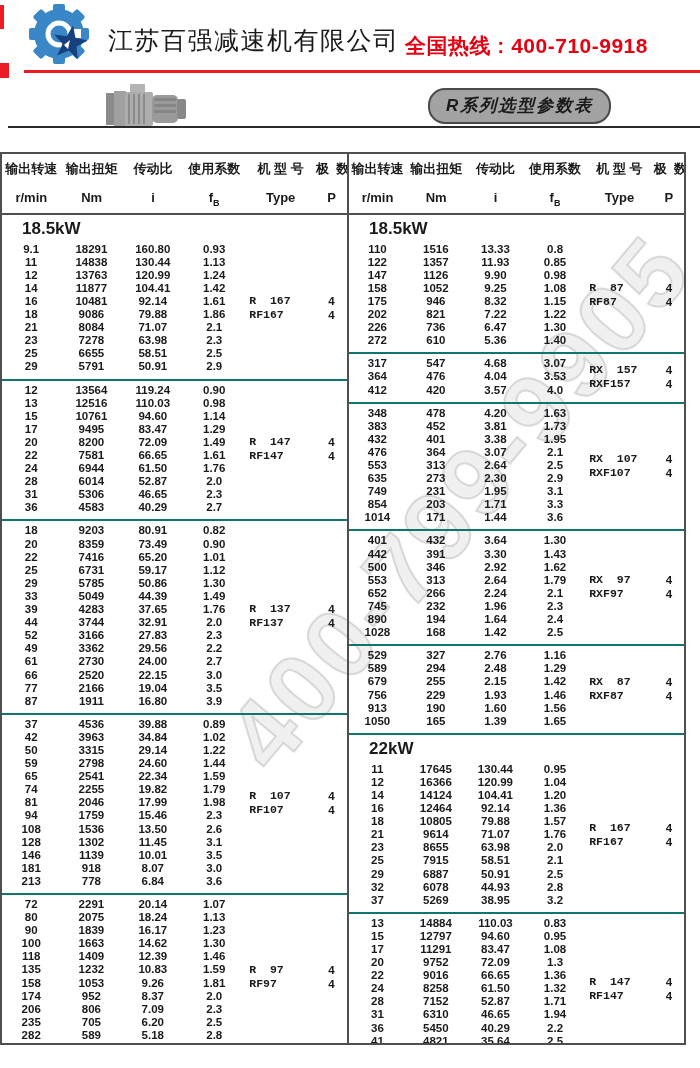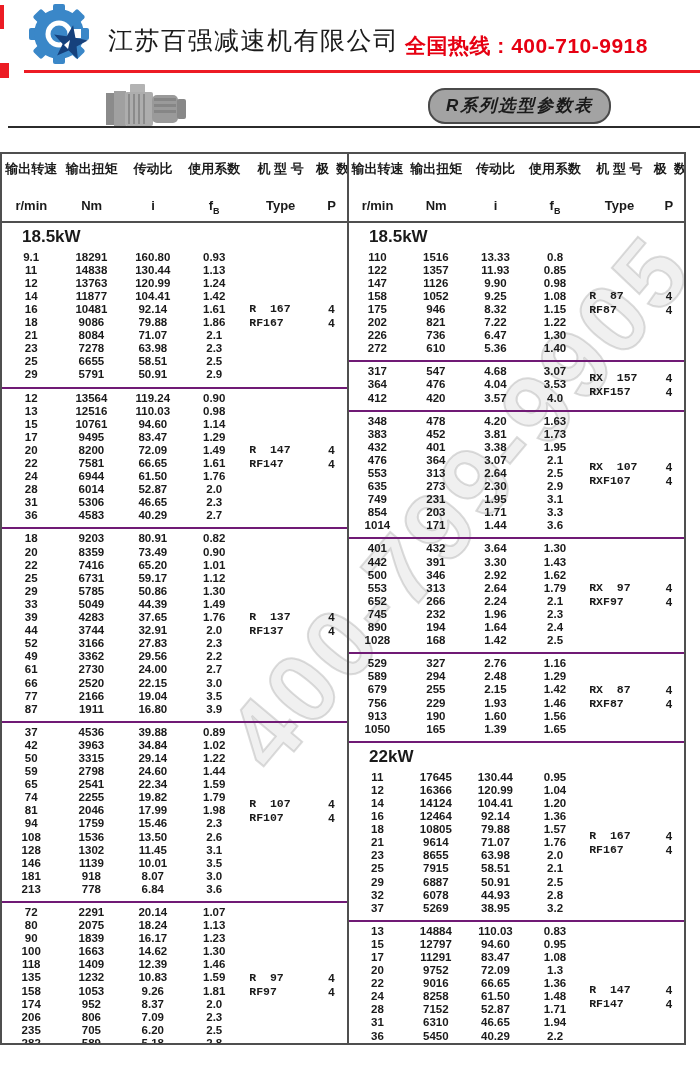--- a/index.html
+++ b/index.html
@@ -26,24 +26,24 @@
              transform:rotate(-50deg);font-size:98px;font-weight:bold;letter-spacing:4px;
              color:rgba(205,205,205,0.30);-webkit-text-stroke:2px rgba(178,178,178,0.45);}
 
   
   .table{position:absolute;left:0;top:152px;width:686px;height:893px;border:2px solid #4f4f4f;
          box-sizing:border-box;display:flex;z-index:2;background:transparent;}
   .panel{width:50.6%;box-sizing:border-box;overflow:hidden;}
   .panel.right{width:49.4%;border-left:2px solid #4f4f4f;}
   .phead{display:grid;grid-template-columns:17% 18% 17.5% 18% 20.5% 9%;border-bottom:2px solid #4f4f4f;padding:6px 0 5px;}
   .hzh{font-size:13px;font-weight:bold;text-align:center;white-space:pre;}
-  .hen{font-size:13px;font-weight:bold;text-align:center;margin-top:20px;}
+  .hen{font-size:13px;font-weight:bold;text-align:center;margin-top:12px;}
   .hen sub{font-size:9px;}
   .sec-title{font-size:17px;font-weight:bold;padding:4px 0 1px 20px;line-height:20px;}
-  .block{display:flex;padding:3px 0 5px;border-bottom:2px solid #701a75;}
+  .block{display:flex;padding:3px 0 5px;border-bottom:2px solid #0f766e;}
   .block.last{border-bottom:none;}
   .dgrid{width:70.5%;display:grid;grid-template-columns:24% 25.5% 25% 25.5%;align-content:start;}
   .dcell{font-size:11.5px;font-weight:bold;text-align:center;line-height:13.1px;}
   .tcol{width:20.5%;display:flex;flex-direction:column;justify-content:center;font-family:Liberation Mono, monospace;}
   .tline{font-size:11.5px;font-weight:bold;line-height:14px;white-space:pre;}
   .tcol .tline{text-align:left;padding-left:4px;}
   .pcol{width:9%;display:flex;flex-direction:column;justify-content:center;}
   .pcol .tline{text-align:center;}
 </style>
 </head>
@@ -726,21 +726,21 @@
             <div class="dcell">9752</div>
             <div class="dcell">72.09</div>
             <div class="dcell">1.3</div>
             <div class="dcell">22</div>
             <div class="dcell">9016</div>
             <div class="dcell">66.65</div>
             <div class="dcell">1.36</div>
             <div class="dcell">24</div>
             <div class="dcell">8258</div>
             <div class="dcell">61.50</div>
-            <div class="dcell">1.48</div>
+            <div class="dcell">1.32</div>
             <div class="dcell">28</div>
             <div class="dcell">7152</div>
             <div class="dcell">52.87</div>
             <div class="dcell">1.71</div>
             <div class="dcell">31</div>
             <div class="dcell">6310</div>
             <div class="dcell">46.65</div>
             <div class="dcell">1.94</div>
             <div class="dcell">36</div>
             <div class="dcell">5450</div>

